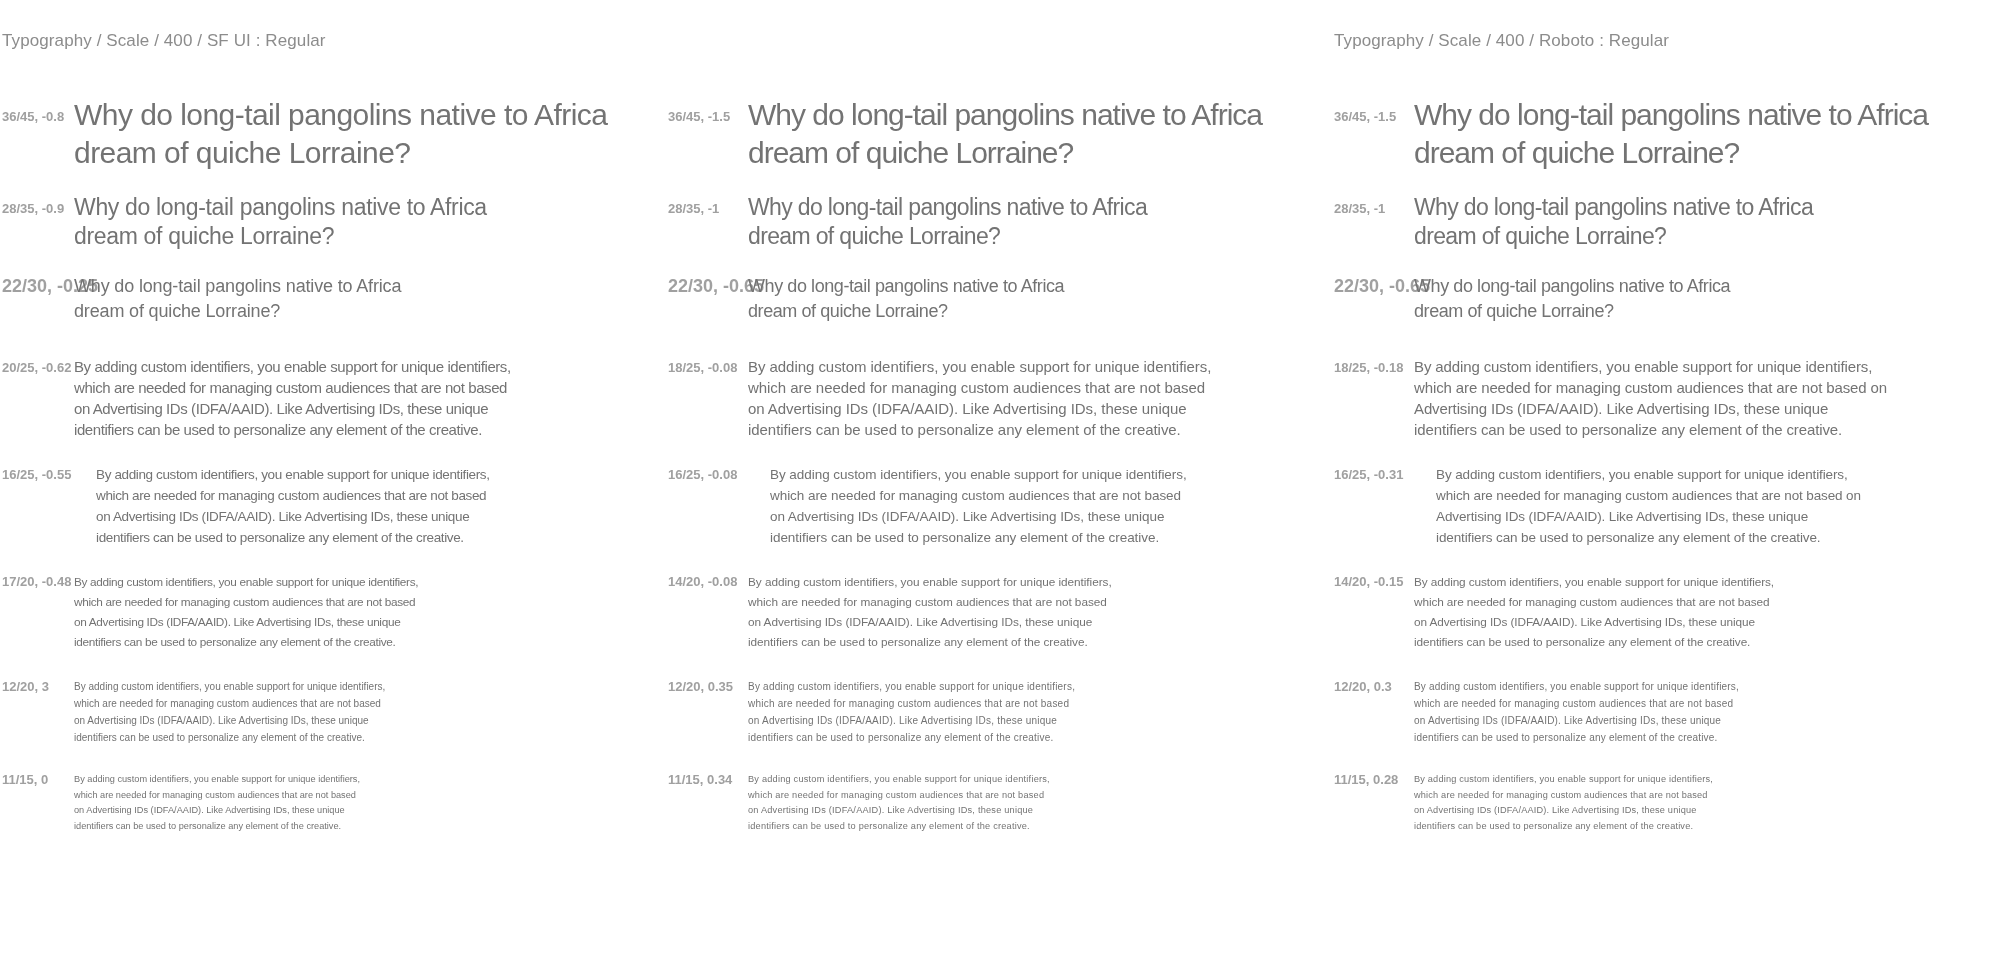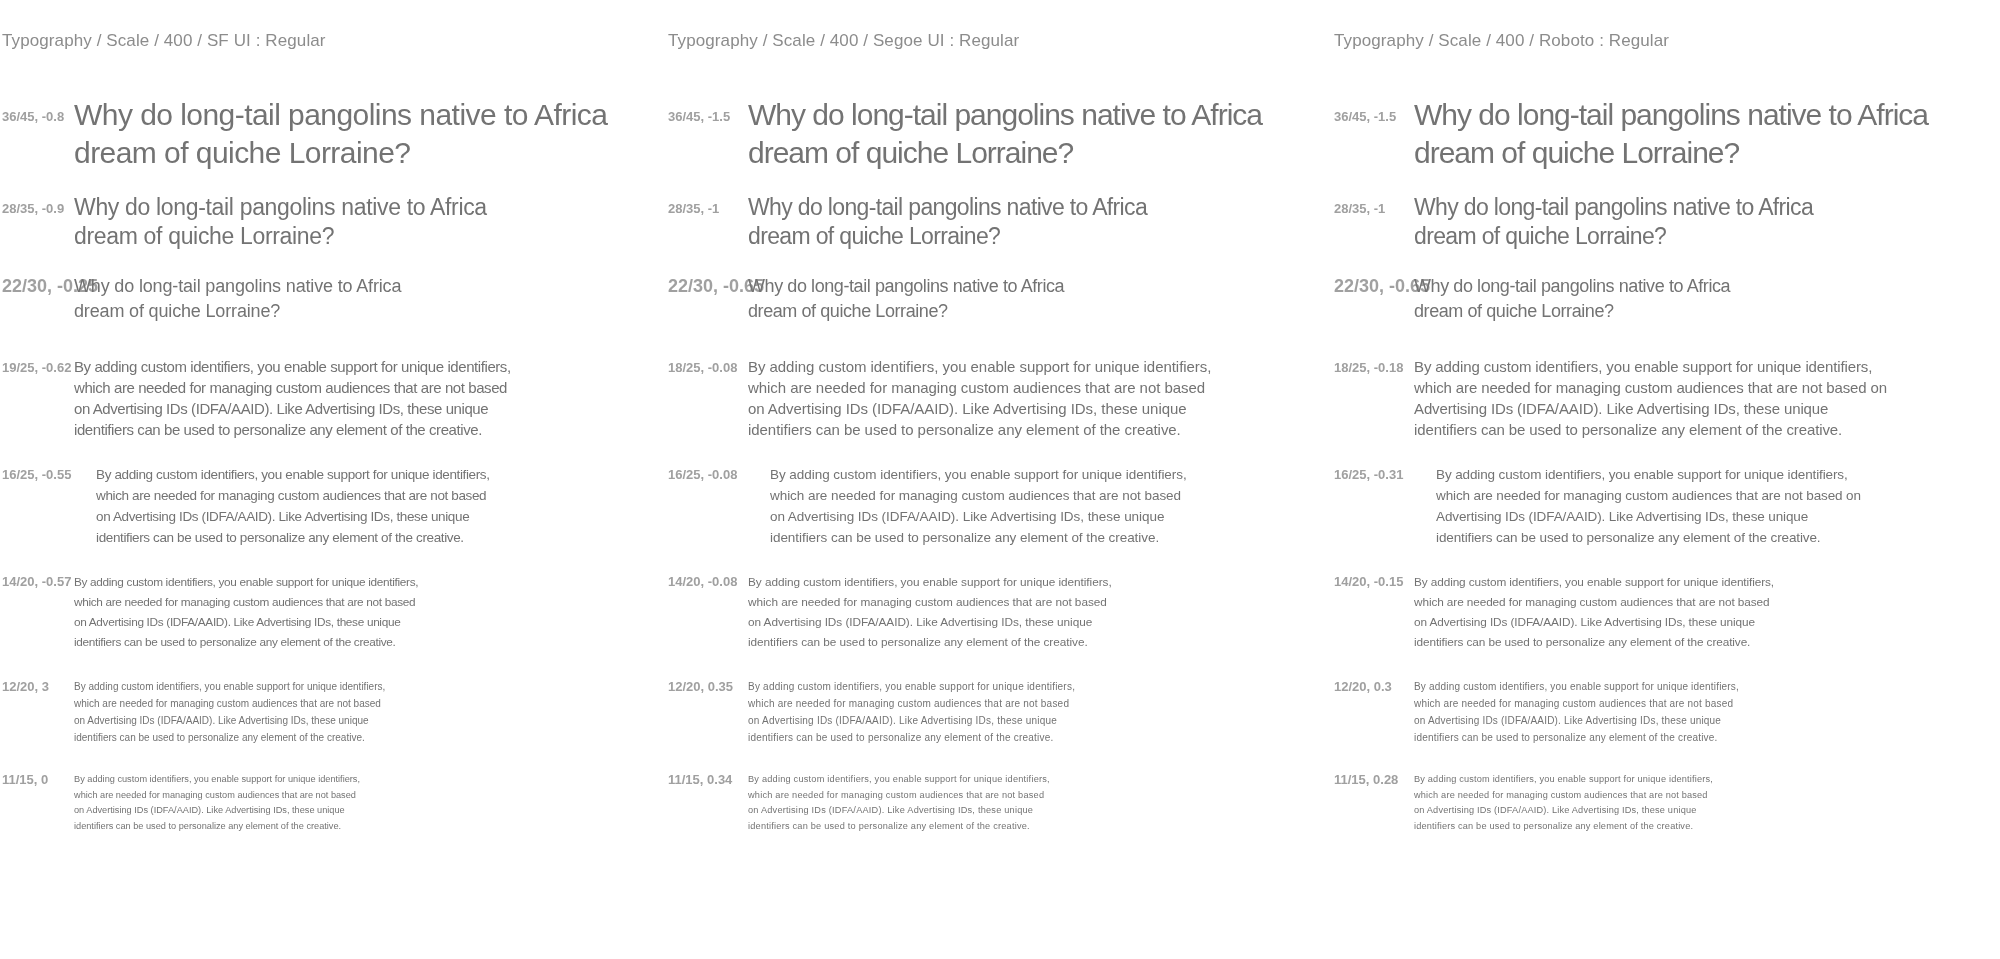--- a/index.html
+++ b/index.html
@@ -170,35 +170,35 @@
           <div class="spec-label">28/35, -0.9</div>
           <div class="sample">Why do long-tail pangolins native to Africa
 dream of quiche Lorraine?</div>
         </div>
         <div class="row r22">
           <div class="spec-label">22/30, -0.25</div>
           <div class="sample">Why do long-tail pangolins native to Africa
 dream of quiche Lorraine?</div>
         </div>
         <div class="row r18">
-          <div class="spec-label">19/25, -0.62</div>
+          <div class="spec-label">20/25, -0.62</div>
           <div class="sample">By adding custom identifiers, you enable support for unique identifiers,
 which are needed for managing custom audiences that are not based
 on Advertising IDs (IDFA/AAID). Like Advertising IDs, these unique
 identifiers can be used to personalize any element of the creative.</div>
         </div>
         <div class="row r16">
           <div class="spec-label">16/25, -0.55</div>
           <div class="sample">By adding custom identifiers, you enable support for unique identifiers,
 which are needed for managing custom audiences that are not based
 on Advertising IDs (IDFA/AAID). Like Advertising IDs, these unique
 identifiers can be used to personalize any element of the creative.</div>
         </div>
         <div class="row r14">
-          <div class="spec-label">14/20, -0.57</div>
+          <div class="spec-label">17/20, -0.48</div>
           <div class="sample">By adding custom identifiers, you enable support for unique identifiers,
 which are needed for managing custom audiences that are not based
 on Advertising IDs (IDFA/AAID). Like Advertising IDs, these unique
 identifiers can be used to personalize any element of the creative.</div>
         </div>
         <div class="row r12">
           <div class="spec-label">12/20, 3</div>
           <div class="sample">By adding custom identifiers, you enable support for unique identifiers,
 which are needed for managing custom audiences that are not based
 on Advertising IDs (IDFA/AAID). Like Advertising IDs, these unique
@@ -208,21 +208,20 @@
           <div class="spec-label">11/15, 0</div>
           <div class="sample">By adding custom identifiers, you enable support for unique identifiers,
 which are needed for managing custom audiences that are not based
 on Advertising IDs (IDFA/AAID). Like Advertising IDs, these unique
 identifiers can be used to personalize any element of the creative.</div>
         </div>
       </div>
     </div>
 
     <div class="column col-2">
-      <div class="col-title">Typography / Scale / 400 / Segoe UI : Regular</div>
       <div class="specs">
         <div class="row r36">
           <div class="spec-label">36/45, -1.5</div>
           <div class="sample">Why do long-tail pangolins native to Africa
 dream of quiche Lorraine?</div>
         </div>
         <div class="row r28">
           <div class="spec-label">28/35, -1</div>
           <div class="sample">Why do long-tail pangolins native to Africa
 dream of quiche Lorraine?</div>

